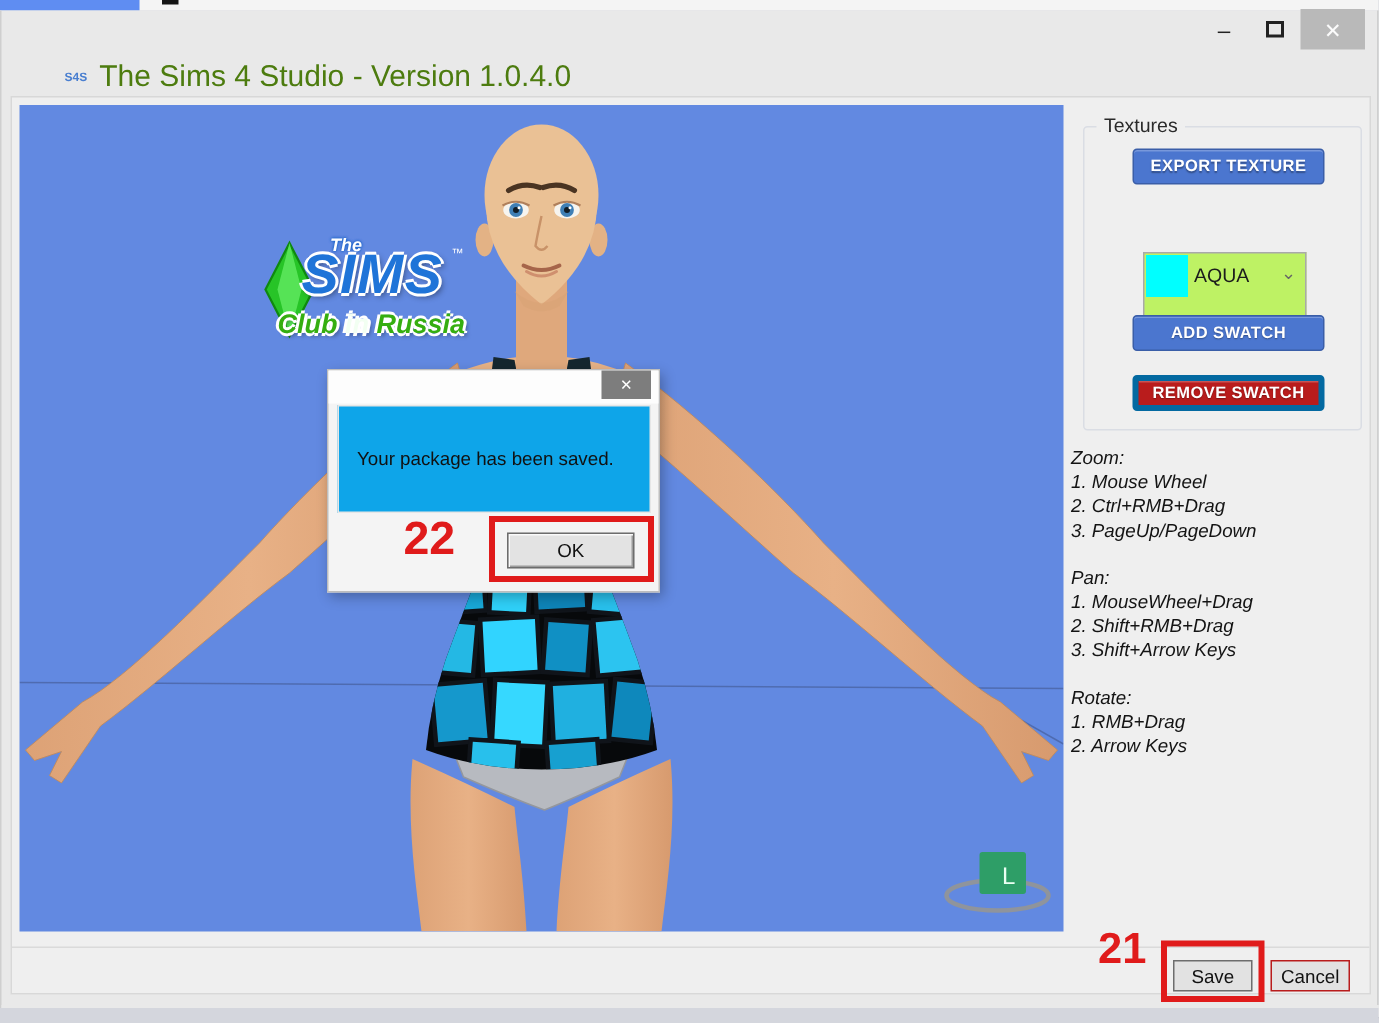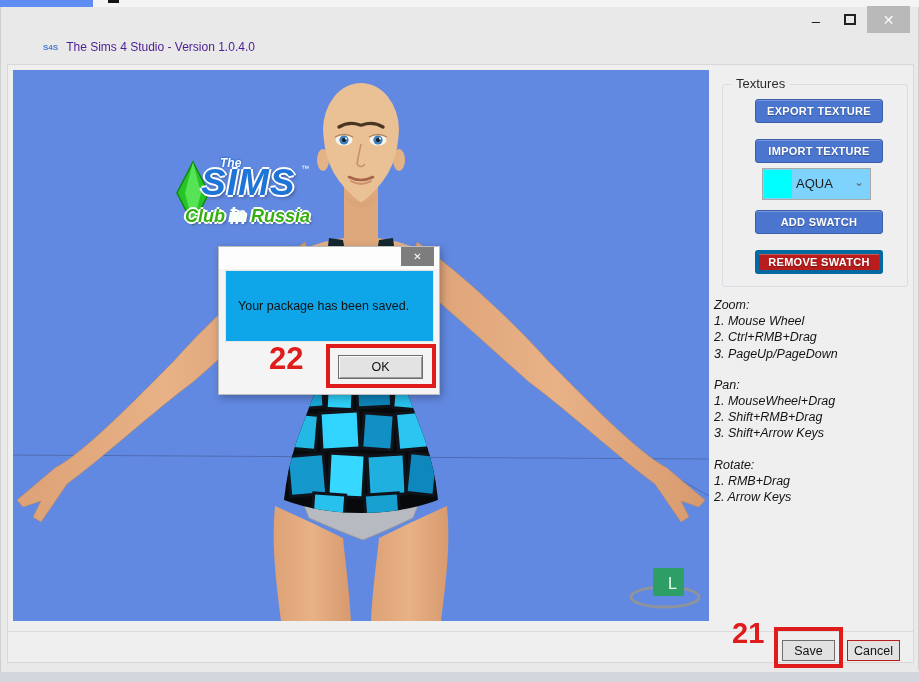--- a/index.html
+++ b/index.html
@@ -19,21 +19,21 @@
   #win-controls { position:absolute; right:8px; top:-2px; height:29px; display:flex; align-items:center; }
   #btn-minimize { width:34px; height:27px; text-align:center; color:#222; font-size:15px; line-height:30px; cursor:default;}
   #btn-maximize { width:34px; height:27px; display:flex; align-items:center; justify-content:center; }
   #btn-maximize .box { width:12px; height:11px; border:2px solid #222; }
   #btn-close { width:43px; height:27px; background:#b9b9b9; color:#fbfbfb;
     display:flex; align-items:center; justify-content:center; font-size:14px; }
 
   
   #title-row { position:absolute; left:42px; top:33px; display:flex; align-items:center; gap:8px; }
   #app-icon { font-size:8px; font-weight:bold; color:#4a7fd0; letter-spacing:0; }
-  #window-title { font-size:12px; color:#4c1d95; }
+  #window-title { font-size:20px; color:#4d7c0f; }
 
   
   #panel { position:absolute; left:6px; top:57px; width:907px; height:599px;
     background:#efefef; border:1px solid #d8d8d8; }
 
   
   #viewport { position:absolute; left:5px; top:5px; width:696px; height:551px;
     background:#6289e1; overflow:hidden; }
   #scene { position:absolute; left:0; top:0; }
 
@@ -74,22 +74,22 @@
   #textures-legend { position:absolute; left:8px; top:-9px; background:#efefef; padding:0 5px;
     font-size:13px; color:#2a2a2a; }
   .tex-btn { position:absolute; left:32px; width:128px; height:24px; border-radius:3px;
     color:#fff; font-weight:bold; font-size:11px; letter-spacing:.3px;
     display:flex; align-items:center; justify-content:center;
     text-shadow:0 1px 1px rgba(0,0,0,.35); }
   .btn-blue  { background:#4b76cf; border:1px solid #3a5ea8; box-shadow:inset 0 1px 0 rgba(255,255,255,.25); }
   .btn-green { background:#b91c1c; border:4px solid #0369a1; box-shadow:inset 0 1px 0 rgba(255,255,255,.25); }
   #btn-export { top:14px; } #btn-import { top:54px; }
   #btn-add { top:125px; } #btn-remove { top:165px; }
-  #swatch-select { position:absolute; left:39px; top:83px; width:109px; height:32px;
-    background:#7dd3fc; border:1px solid #a9a9a9; }
+  #swatch-select { position:absolute; left:39px; top:83px; width:109px; height:44px;
+    background:#bef264; border:1px solid #a9a9a9; }
   #swatch-chip { position:absolute; left:1px; top:1px; width:28px; height:28px; }
   #swatch-label { position:absolute; left:33px; top:7px; font-size:13px; color:#1c1c1c; }
   #swatch-chevron { position:absolute; right:6px; top:6px; color:#666; font-size:12px; }
 
   
   #help { position:absolute; left:706px; top:232px; width:200px; font-size:12.5px; color:#141414;font-style:italic; }
   #help .sec { margin-bottom:15px; }
   #help .line { line-height:16.2px; }
 
   
@@ -236,21 +236,20 @@
         </div>
         <div id="dialog-ok">OK</div>
         <div id="rect-ok" class="red-rect"></div>
         <div id="num-22" class="red-num">22</div>
       </div>
     </div>
 
     <div id="textures-group">
       <div id="textures-legend">Textures</div>
       <div id="btn-export" class="tex-btn btn-blue">EXPORT TEXTURE</div>
-      <div id="btn-import" class="tex-btn btn-blue">IMPORT TEXTURE</div>
       <div id="swatch-select">
         <div id="swatch-chip" style="background-color: rgb(0, 255, 255);"></div>
         <span id="swatch-label">AQUA</span>
         <span id="swatch-chevron">⌄</span>
       </div>
       <div id="btn-add" class="tex-btn btn-blue">ADD SWATCH</div>
       <div id="btn-remove" class="tex-btn btn-green">REMOVE SWATCH</div>
     </div>
 
     <div id="help">

